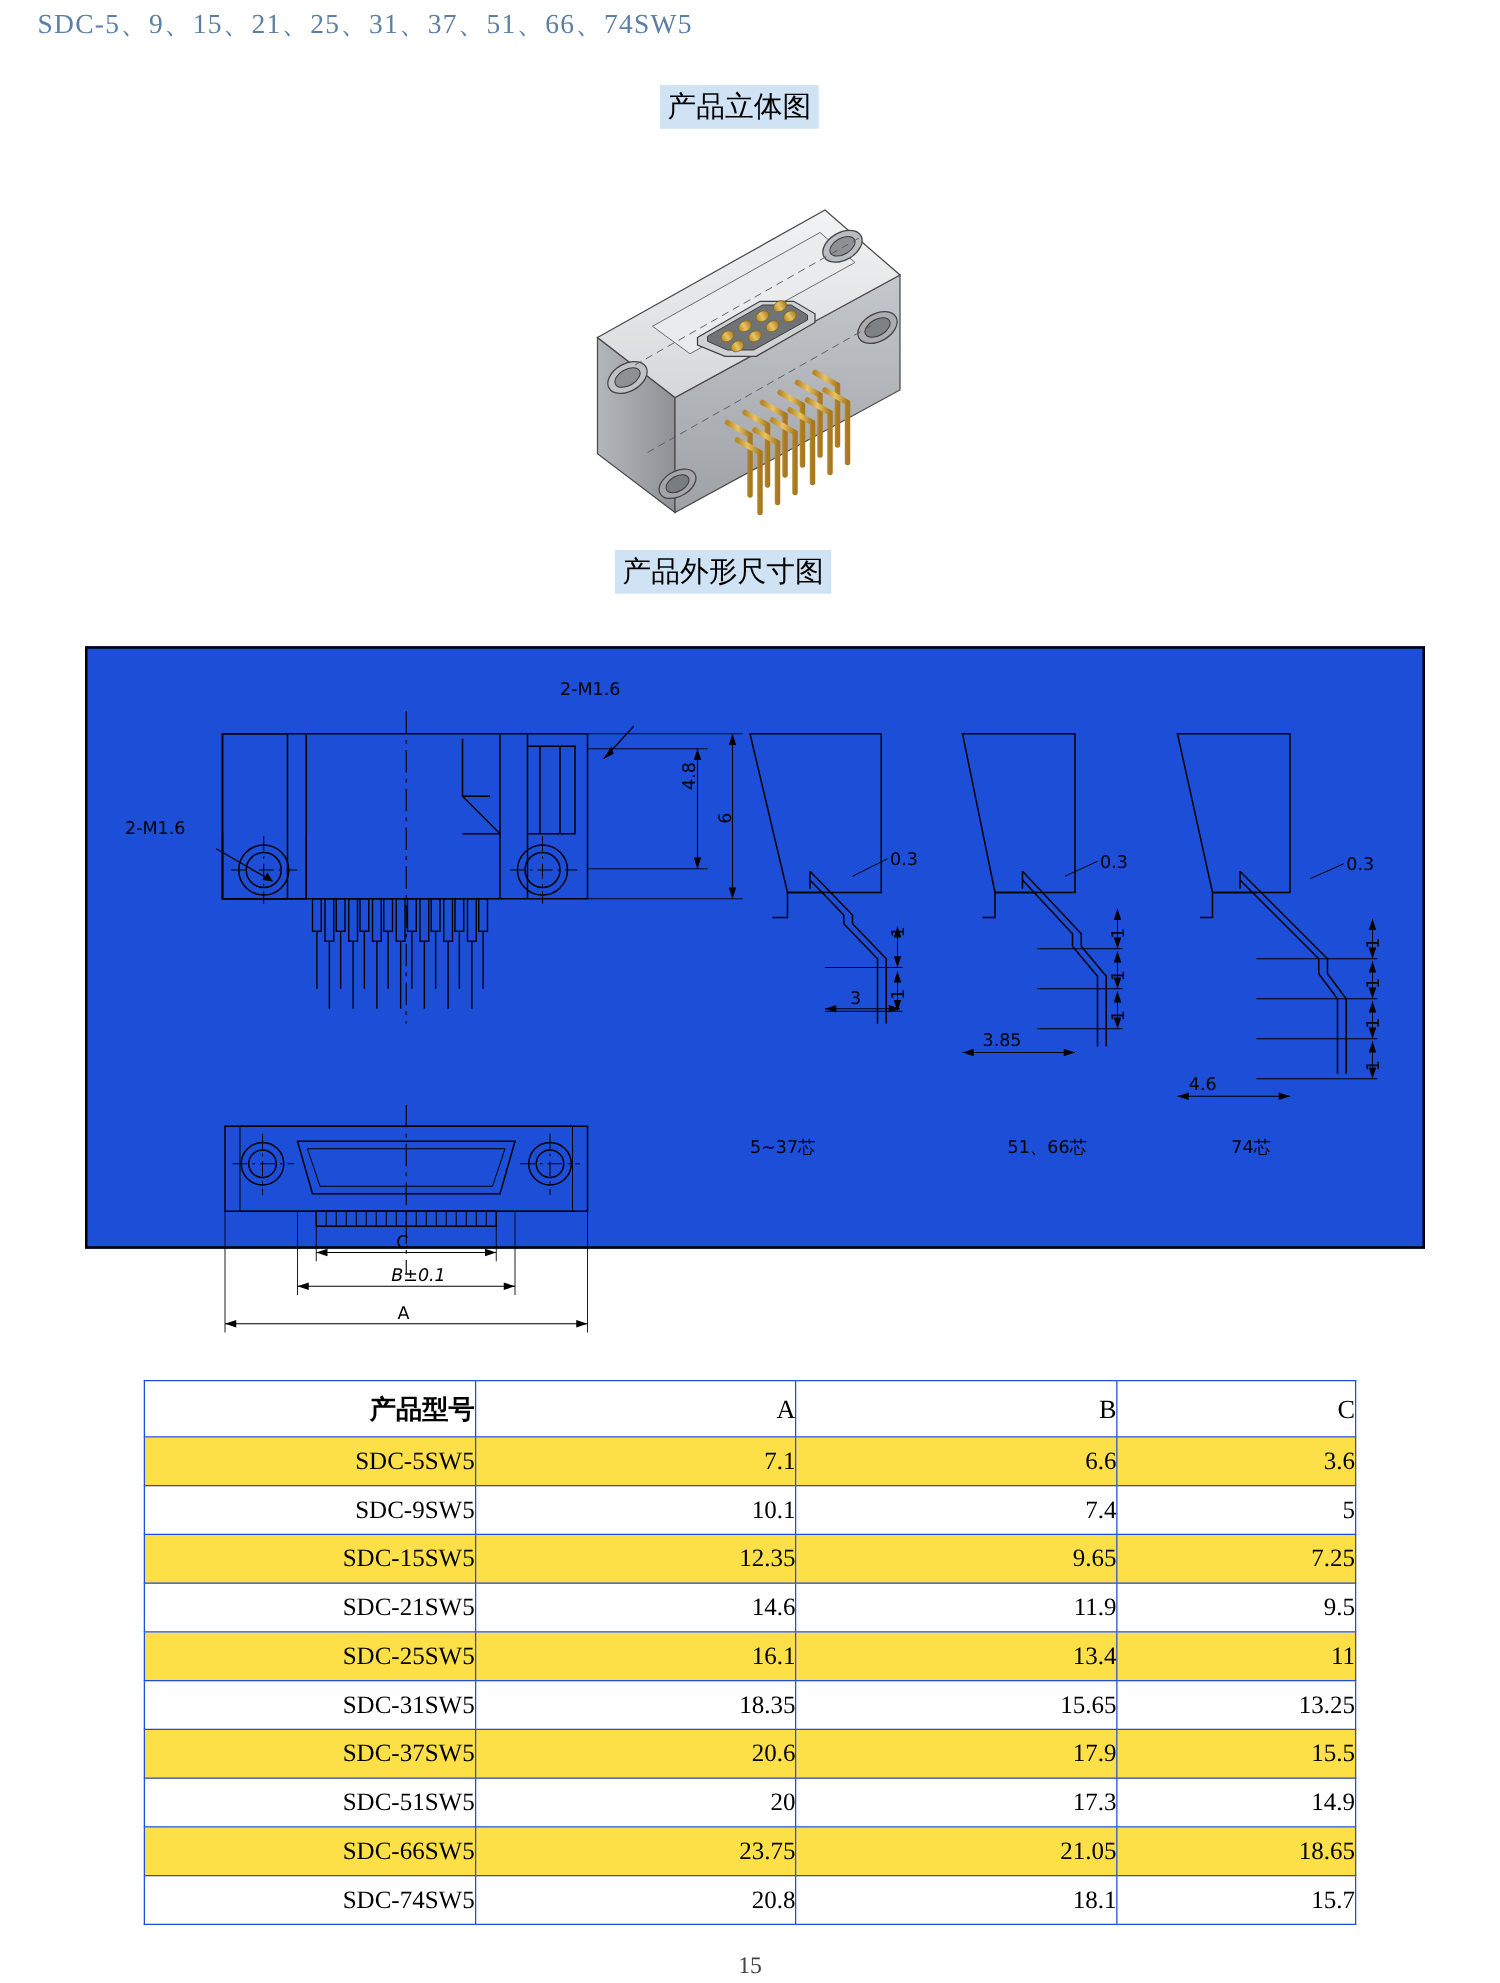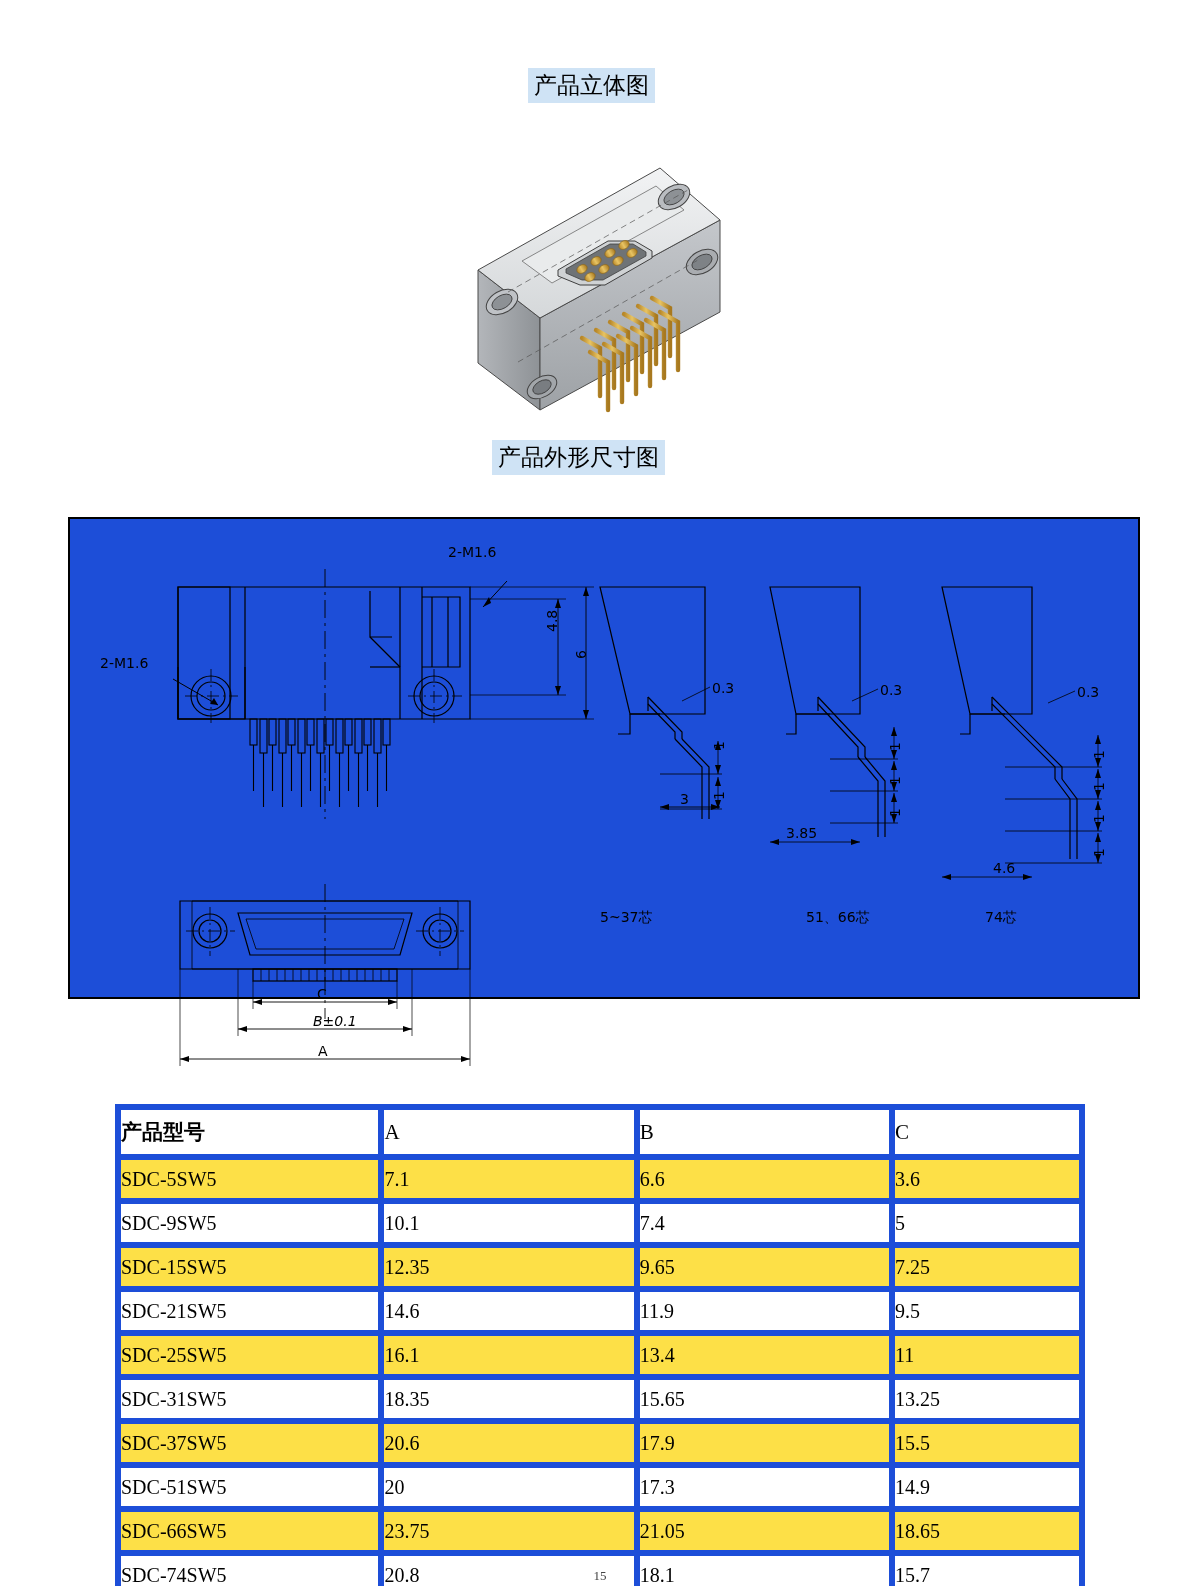--- a/index.html
+++ b/index.html
@@ -85,22 +85,22 @@
   table.spec {
     position: absolute;
     left: 115px;
     top: 1104px;
     width: 970px;
     border-collapse: collapse;
     font-family: "Liberation Serif", serif;
     font-size: 20px;
   }
   table.spec th, table.spec td {
-    border: 6px solid #1d4ed8;
-    text-align: left;
+    border: 1px solid #1d4ed8;
+    text-align: right;
     height: 38px;
     padding: 0;
     font-weight: normal;
     margin-top: 40px;
   }
   table.spec thead th {
     font-size: 21px;
     height: 44px;
   }
   table.spec thead th.model-head {
@@ -116,29 +116,30 @@
     background: #fde047;
   }
 
   .page-number {
     position: absolute;
     left: 0;
     right: 0;
     bottom: 2px;
     text-align: center;
     font-family: "Liberation Serif", serif;
-    font-size: 13px;
+    font-size: 19px;
     color: #444;
   }
 </style>
 </head>
 <body>
 
 <div class="page">
 
+  <div class="doc-header">SDC-5、9、15、21、25、31、37、51、66、74SW5</div>
 
   <div class="title-box" id="title-3d">产品立体图</div>
 
   <div class="render-area">
     <svg width="360" height="350" viewBox="0 0 360 350" xmlns="http://www.w3.org/2000/svg">
       <defs>
         <linearGradient id="topFace" x1="0" y1="0" x2="0" y2="1">
           <stop offset="0%" stop-color="#f2f3f4"></stop>
           <stop offset="100%" stop-color="#d5d8da"></stop>
         </linearGradient>
@@ -494,21 +495,21 @@
     <span class="view-caption" style="left:641px; top:281px; transform:rotate(-90deg); transform-origin:left top;">1</span>
     <span class="view-caption" style="left:817px; top:232px; transform:rotate(-90deg); transform-origin:left top;">1</span>
     <span class="view-caption" style="left:817px; top:266px; transform:rotate(-90deg); transform-origin:left top;">1</span>
     <span class="view-caption" style="left:817px; top:298px; transform:rotate(-90deg); transform-origin:left top;">1</span>
     <span class="view-caption" style="left:1021px; top:240px; transform:rotate(-90deg); transform-origin:left top;">1</span>
     <span class="view-caption" style="left:1021px; top:272px; transform:rotate(-90deg); transform-origin:left top;">1</span>
     <span class="view-caption" style="left:1021px; top:304px; transform:rotate(-90deg); transform-origin:left top;">1</span>
     <span class="view-caption" style="left:1021px; top:338px; transform:rotate(-90deg); transform-origin:left top;">1</span>
 
     <span class="view-caption" style="left:716px; top:306px;">3.85</span>
-    <span class="view-caption" style="left:923px; top:341px;">4.6</span>
+    <span class="view-caption" style="left:881px; top:341px;">4.6</span>
 
     <span class="view-caption" style="left:247px; top:467px;">C</span>
     <span class="view-caption" style="left:243px; top:494px;font-style:italic;">B±0.1</span>
     <span class="view-caption" style="left:248px; top:524px;">A</span>
 
     <span class="view-caption" style="left:530px; top:390px;">5~37芯</span>
     <span class="view-caption" style="left:708px; top:390px;margin-left:28px;">51、66芯</span>
     <span class="view-caption" style="left:915px; top:390px;">74芯</span>
   </div>
 

